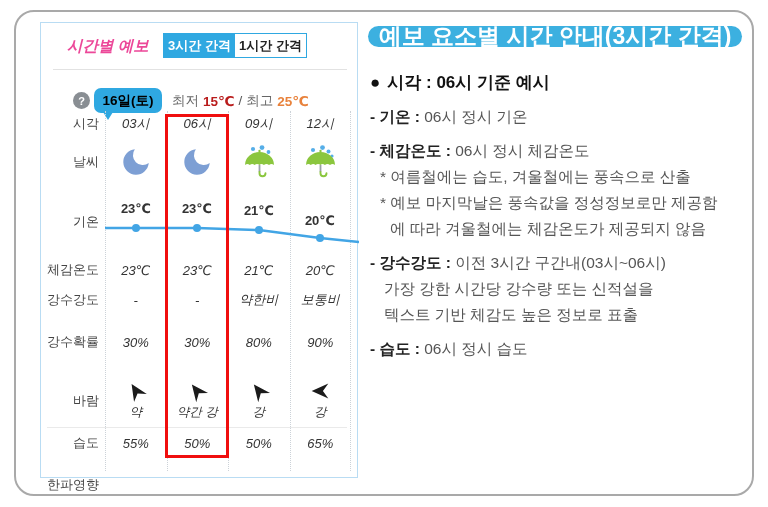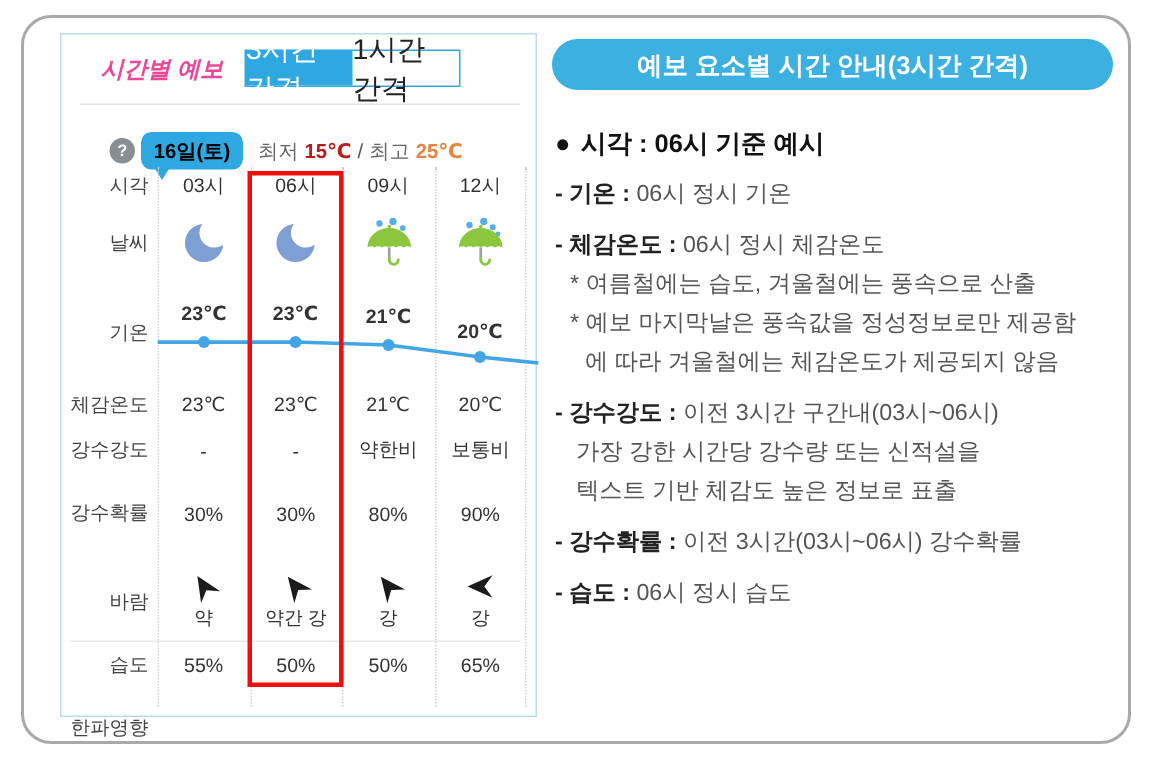--- a/index.html
+++ b/index.html
@@ -9,56 +9,56 @@
   .frame { position:absolute; left:14px; top:10px; width:740px; height:486px;
            border:2px solid #a9a9a9; border-radius:20px; background:#fff; }
 
   
   .wpanel { position:absolute; left:40px; top:22px; width:318px; height:456px;
             border:1.5px solid #b9dcf3; background:#fff; }
   .wtitle { position:absolute; left:26px; top:13px; font-size:15.5px; font-weight:bold; color:#ec4899;font-style:italic; }
   .tabs { position:absolute; left:122px; top:10px; display:flex; height:25px;
           border:1.5px solid #2fa8e1; background:#fff; }
   .tab { width:71px; display:flex; align-items:center; justify-content:center;
-         font-size:19px; font-weight:normal; color:#222; cursor:pointer; }
+         font-size:13px; font-weight:bold; color:#222; cursor:pointer; }
   .tab.active { background:#2fa8e1; color:#fff; }
   .hdivider { position:absolute; left:12px; top:46px; width:294px; height:1px; background:#e2e2e2; }
 
   .help-circle { position:absolute; left:32px; top:69px; width:17px; height:17px; border-radius:50%;
                  background:#898e93; color:#fff; font-size:11px; font-weight:bold;
                  display:flex; align-items:center; justify-content:center; }
   .day-badge { position:absolute; left:53px; top:65px; width:68px; height:25px; border-radius:7px;
                background:#2fa8e1; color:#000000; font-size:13.5px; font-weight:bold;
                display:flex; align-items:center; justify-content:center; }
   .badge-tail { position:absolute; left:62px; top:89px; width:0; height:0;
                 border-left:5px solid transparent; border-right:5px solid transparent;
                 border-top:8px solid #2fa8e1; }
   .range { position:absolute; left:131px; top:65px; height:25px; display:flex; align-items:center;
            font-size:13.5px; color:#666; gap:4px; }
   .range .low  { color:#b91c1c; font-weight:bold; }
   .range .sep  { color:#555; }
   .range .high { color:#e8823c; font-weight:bold; }
 
   .vsep { position:absolute; top:88px; height:360px; width:0; border-left:1.5px dotted #ccd2d8; }
-  .trow { position:absolute; left:64px; width:246px; display:flex; }
+  .trow { position:absolute; left:64px; width:246px; display:flex;font-style:italic; }
   .tcell { width:61.5px; display:flex; flex-direction:column; align-items:center; justify-content:center;
            font-size:13px; color:#333; }
   .rlabel { position:absolute; left:0; width:58px; text-align:right; font-size:13px; color:#444;
             display:flex; align-items:center; justify-content:flex-end; }
   .val { font-weight:500; }
   .wind-str { font-size:12.5px; margin-top:3px; color:#333; }
   .arrow-wrap { display:inline-block; width:20px; height:20px; }
   .hline-hum { position:absolute; left:6px; top:404px; width:300px; height:1px; background:#eaeaea; }
   .redbox { position:absolute; left:124px; top:91px; width:64px; height:344px;
             border:3px solid #f00e0e; z-index:20; pointer-events:none; }
 
   
   .ipanel { position:absolute; left:368px; top:26px; width:382px; }
-  .pill { width:374px; height:34px; border-radius:17px; background:#3cb0e0; color:#fff;
-          font-size:17px; font-weight:bold; display:flex; align-items:center; justify-content:center; }
+  .pill { width:374px; height:21px; border-radius:17px; background:#3cb0e0; color:#fff;
+          font-size:23px; font-weight:bold; display:flex; align-items:center; justify-content:center; }
   .iheading { margin-top:24px; margin-left:2px; font-size:17px; font-weight:bold; color:#111;
               display:flex; align-items:center; gap:7px; }
   .iheading .bullet { font-size:17px; }
   .ilist { margin-top:10px; margin-left:2px; font-size:15.5px; color:#555; }
   .item { margin-top:8px; line-height:26px; }
   .item .bold { font-weight:bold; color:#222; }
   .note { line-height:26px; padding-left:10px; }
   .cont { line-height:26px; padding-left:14px; }
 </style>
 </head>
@@ -244,22 +244,18 @@
         <div class="note">* 예보 마지막날은 풍속값을 정성정보로만 제공함</div>
         <div class="note" style="padding-left:20px">에 따라 겨울철에는 체감온도가 제공되지 않음</div>
       </div>
       <div class="item">
         <span class="bold">- 강수강도 :</span>
         <span>이전 3시간 구간내(03시~06시)</span>
         <div class="cont">가장 강한 시간당 강수량 또는 신적설을</div>
         <div class="cont">텍스트 기반 체감도 높은 정보로 표출</div>
       </div>
       <div class="item">
-        <span class="bold">- 강수확률 :</span>
-        <span>이전 3시간(03시~06시) 강수확률</span>
-      </div>
-      <div class="item">
         <span class="bold">- 습도 :</span>
         <span>06시 정시 습도</span>
       </div>
     </div>
   </div>
 </div>
 
 </body></html>

